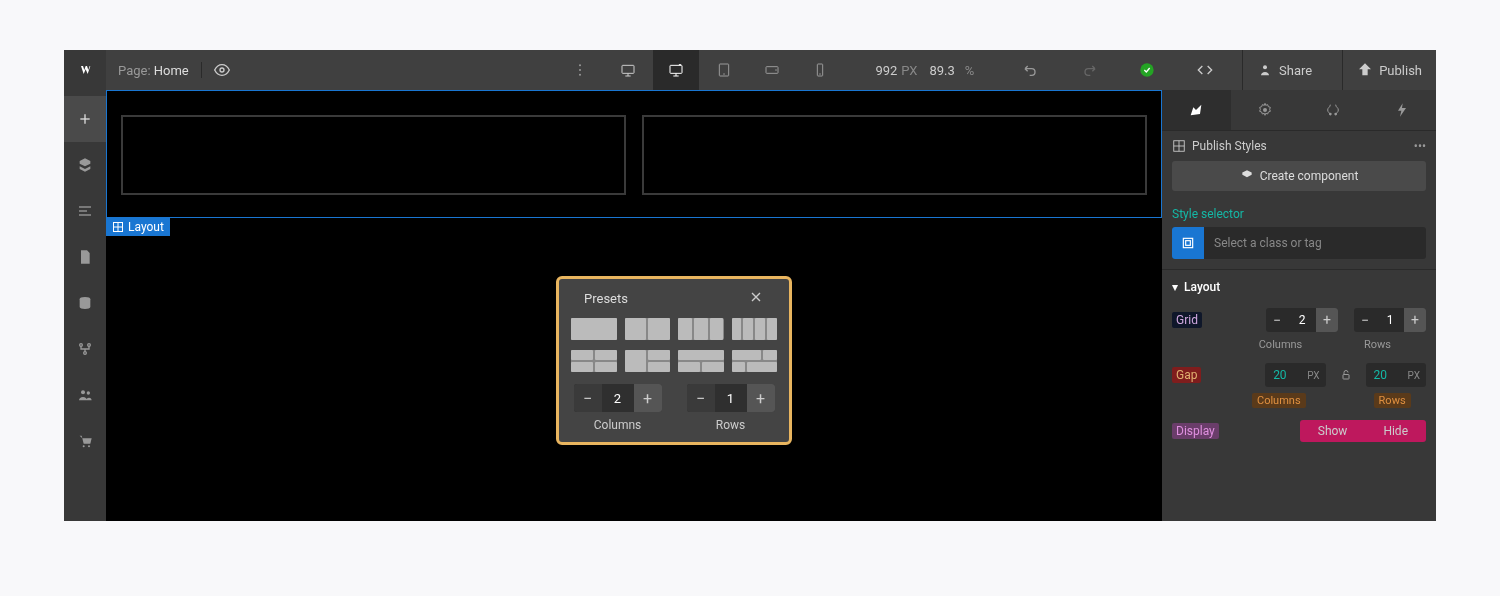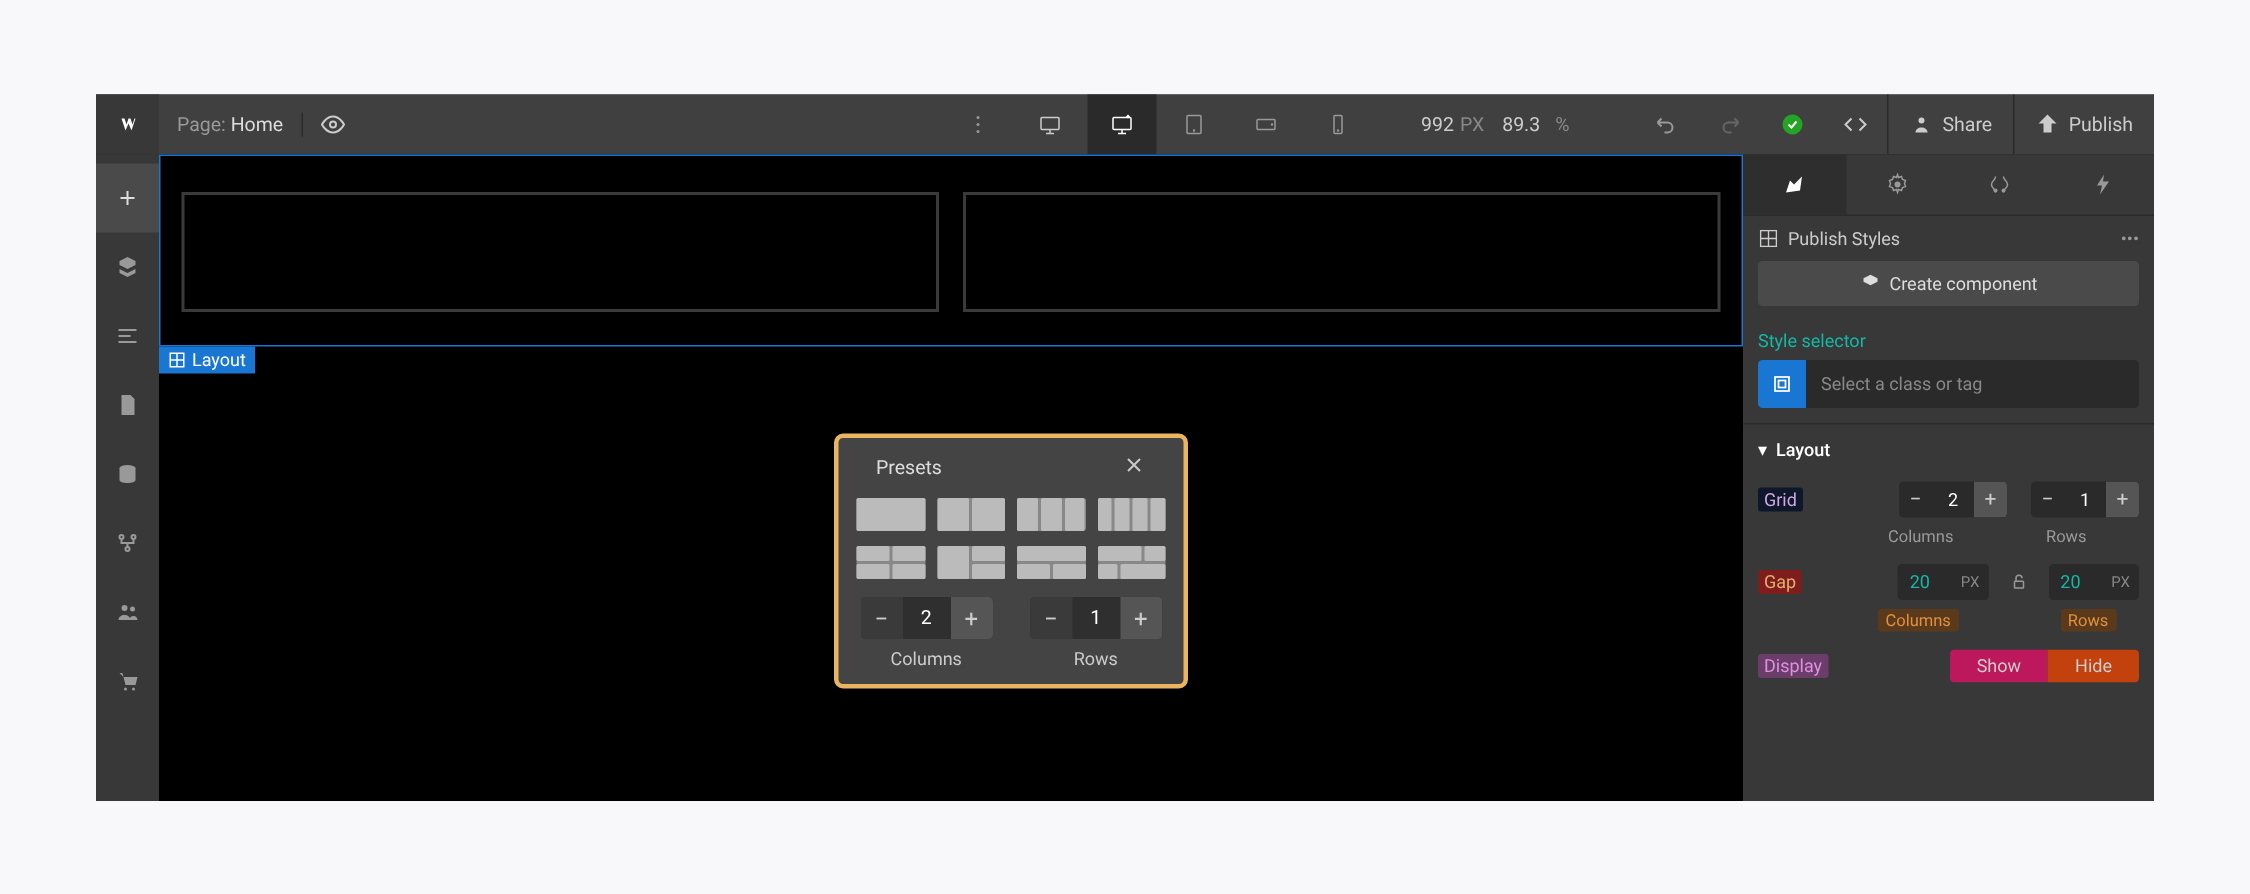--- a/index.html
+++ b/index.html
@@ -1,30 +1,30 @@
 <!DOCTYPE html>
 <html><head>
 <meta charset="utf-8">
 <style>
 *{margin:0;padding:0;box-sizing:border-box;font-family:-apple-system,BlinkMacSystemFont,"Segoe UI",Roboto,sans-serif}
 body{background:#f8f8fa;width:1500px;height:596px;position:relative}
-.app{position:absolute;left:64px;top:63px;width:1372px;height:471px;background:#1a1a1a;display:flex;flex-direction:column}
+.app{position:absolute;left:64px;top:50px;width:1372px;height:471px;background:#1a1a1a;display:flex;flex-direction:column}
 .topbar{height:40px;background:#404040;display:flex;align-items:center;color:#ccc;font-size:13px}
 .logo{width:42px;height:40px;display:flex;align-items:center;justify-content:center;background:#383838}
 .page-label{padding:0 12px;color:#999}
 .page-name{color:#ddd}
 .eye-area{width:42px;display:flex;align-items:center;justify-content:center;border-left:1px solid #2a2a2a}
 .opts-btn{width:34px;display:flex;align-items:center;justify-content:center}
 .device-group{display:flex;gap:2px;margin:0 8px}
 .device-btn{width:46px;height:40px;display:flex;align-items:center;justify-content:center;color:#999}
 .device-btn.active{background:#2a2a2a;color:#fff}
 .dims{margin-left:24px;color:#ccc;font-size:13px;display:flex;gap:4px}
 .dims .px{color:#888}
 .dims .pct{color:#888;margin-left:6px}
-.topbar-right{margin-left:auto;display:flex;align-items:center;gap:0}
+.topbar-right{margin-left:auto;display:flex;align-items:center;gap:16px}
 .tb-btn{width:42px;height:40px;display:flex;align-items:center;justify-content:center;color:#999}
 .tb-btn.green svg{color:#24a424}
 .share-btn,.publish-btn{display:flex;align-items:center;gap:6px;padding:0 14px;color:#ccc;font-size:13px;height:40px;border-left:1px solid #2a2a2a}
 .main{flex:1;display:flex}
 .leftbar{width:42px;background:#383838;display:flex;flex-direction:column;align-items:center;padding-top:6px;gap:0}
 .leftbar .lb-btn{width:42px;height:46px;display:flex;align-items:center;justify-content:center;color:#999}
 .leftbar .lb-btn.add{background:#4a4a4a}
 .canvas{flex:1;background:#000;position:relative}
 .selection-outline{position:absolute;left:0;top:0;right:0;height:128px;border:1px solid #1976d2}
 .grid-wrap{position:absolute;left:14px;top:24px;right:14px;height:80px;display:flex;gap:16px}
@@ -74,21 +74,21 @@
 .gap-input{display:flex;align-items:center;background:#2a2a2a;border-radius:3px;margin-left:auto;height:24px}
 .gap-val{width:36px;text-align:left;padding-left:8px;color:#14b8a6;font-size:12px}
 .gap-unit{padding:0 6px;color:#888;font-size:10px}
 .lock-icon{width:20px;display:flex;align-items:center;justify-content:center;color:#999}
 .gap-labels{display:flex;padding:2px 10px 8px;font-size:11px}
 .gap-labels span{background:#5a3a1a;color:#e09040;padding:1px 5px;border-radius:2px}
 .gap-labels .g1{margin-left:80px}
 .gap-labels .g2{margin-left:68px}
 .toggle-group{display:flex;margin-left:auto;border-radius:3px;overflow:hidden}
 .toggle-btn{padding:4px 18px;background:#be185d;color:#ccc;font-size:12px}
-.toggle-btn.dim{background:#c2410c}
+.toggle-btn.dim{background:#be185d}
 svg{width:16px;height:16px}
 </style>
 </head>
 <body>
 
 <div class="app">
   <div class="topbar">
     <div class="logo">
       <svg viewBox="0 0 24 24" fill="#fff">
           <path d="M20 6l-4 12-3-7-3 7L6 6h3l2 6 2-6h2l2 6 2-6z"></path>

